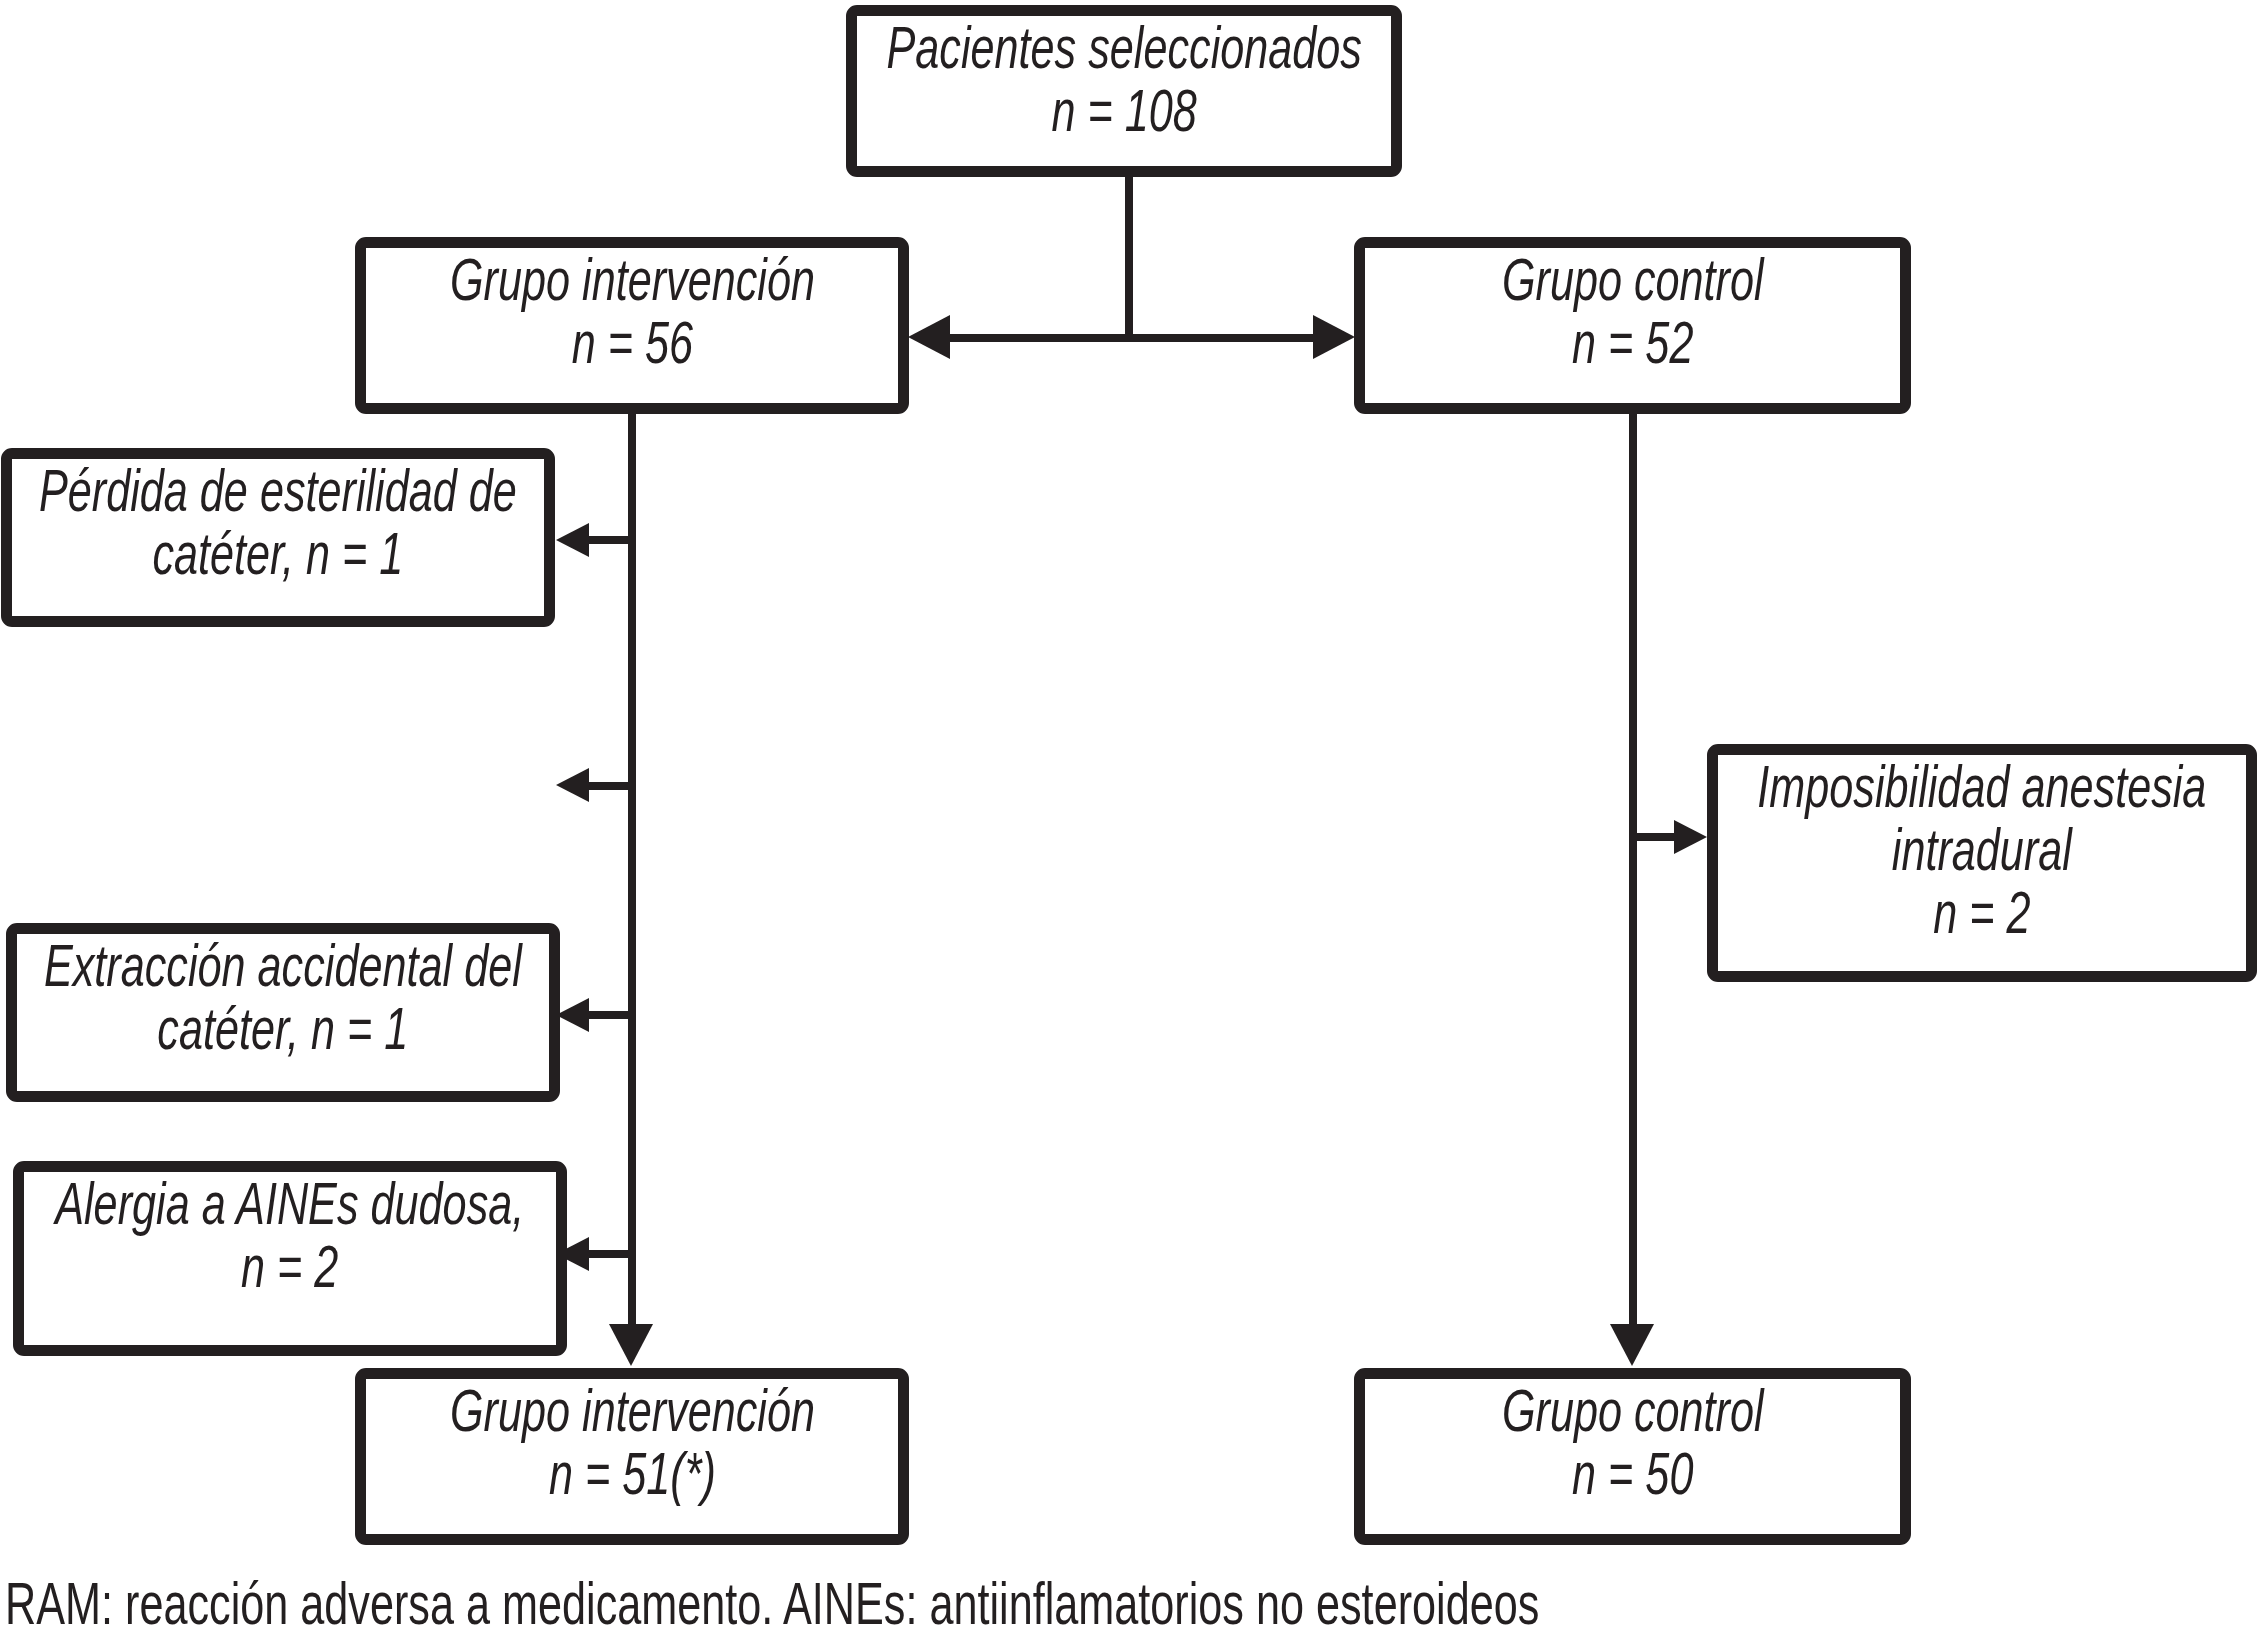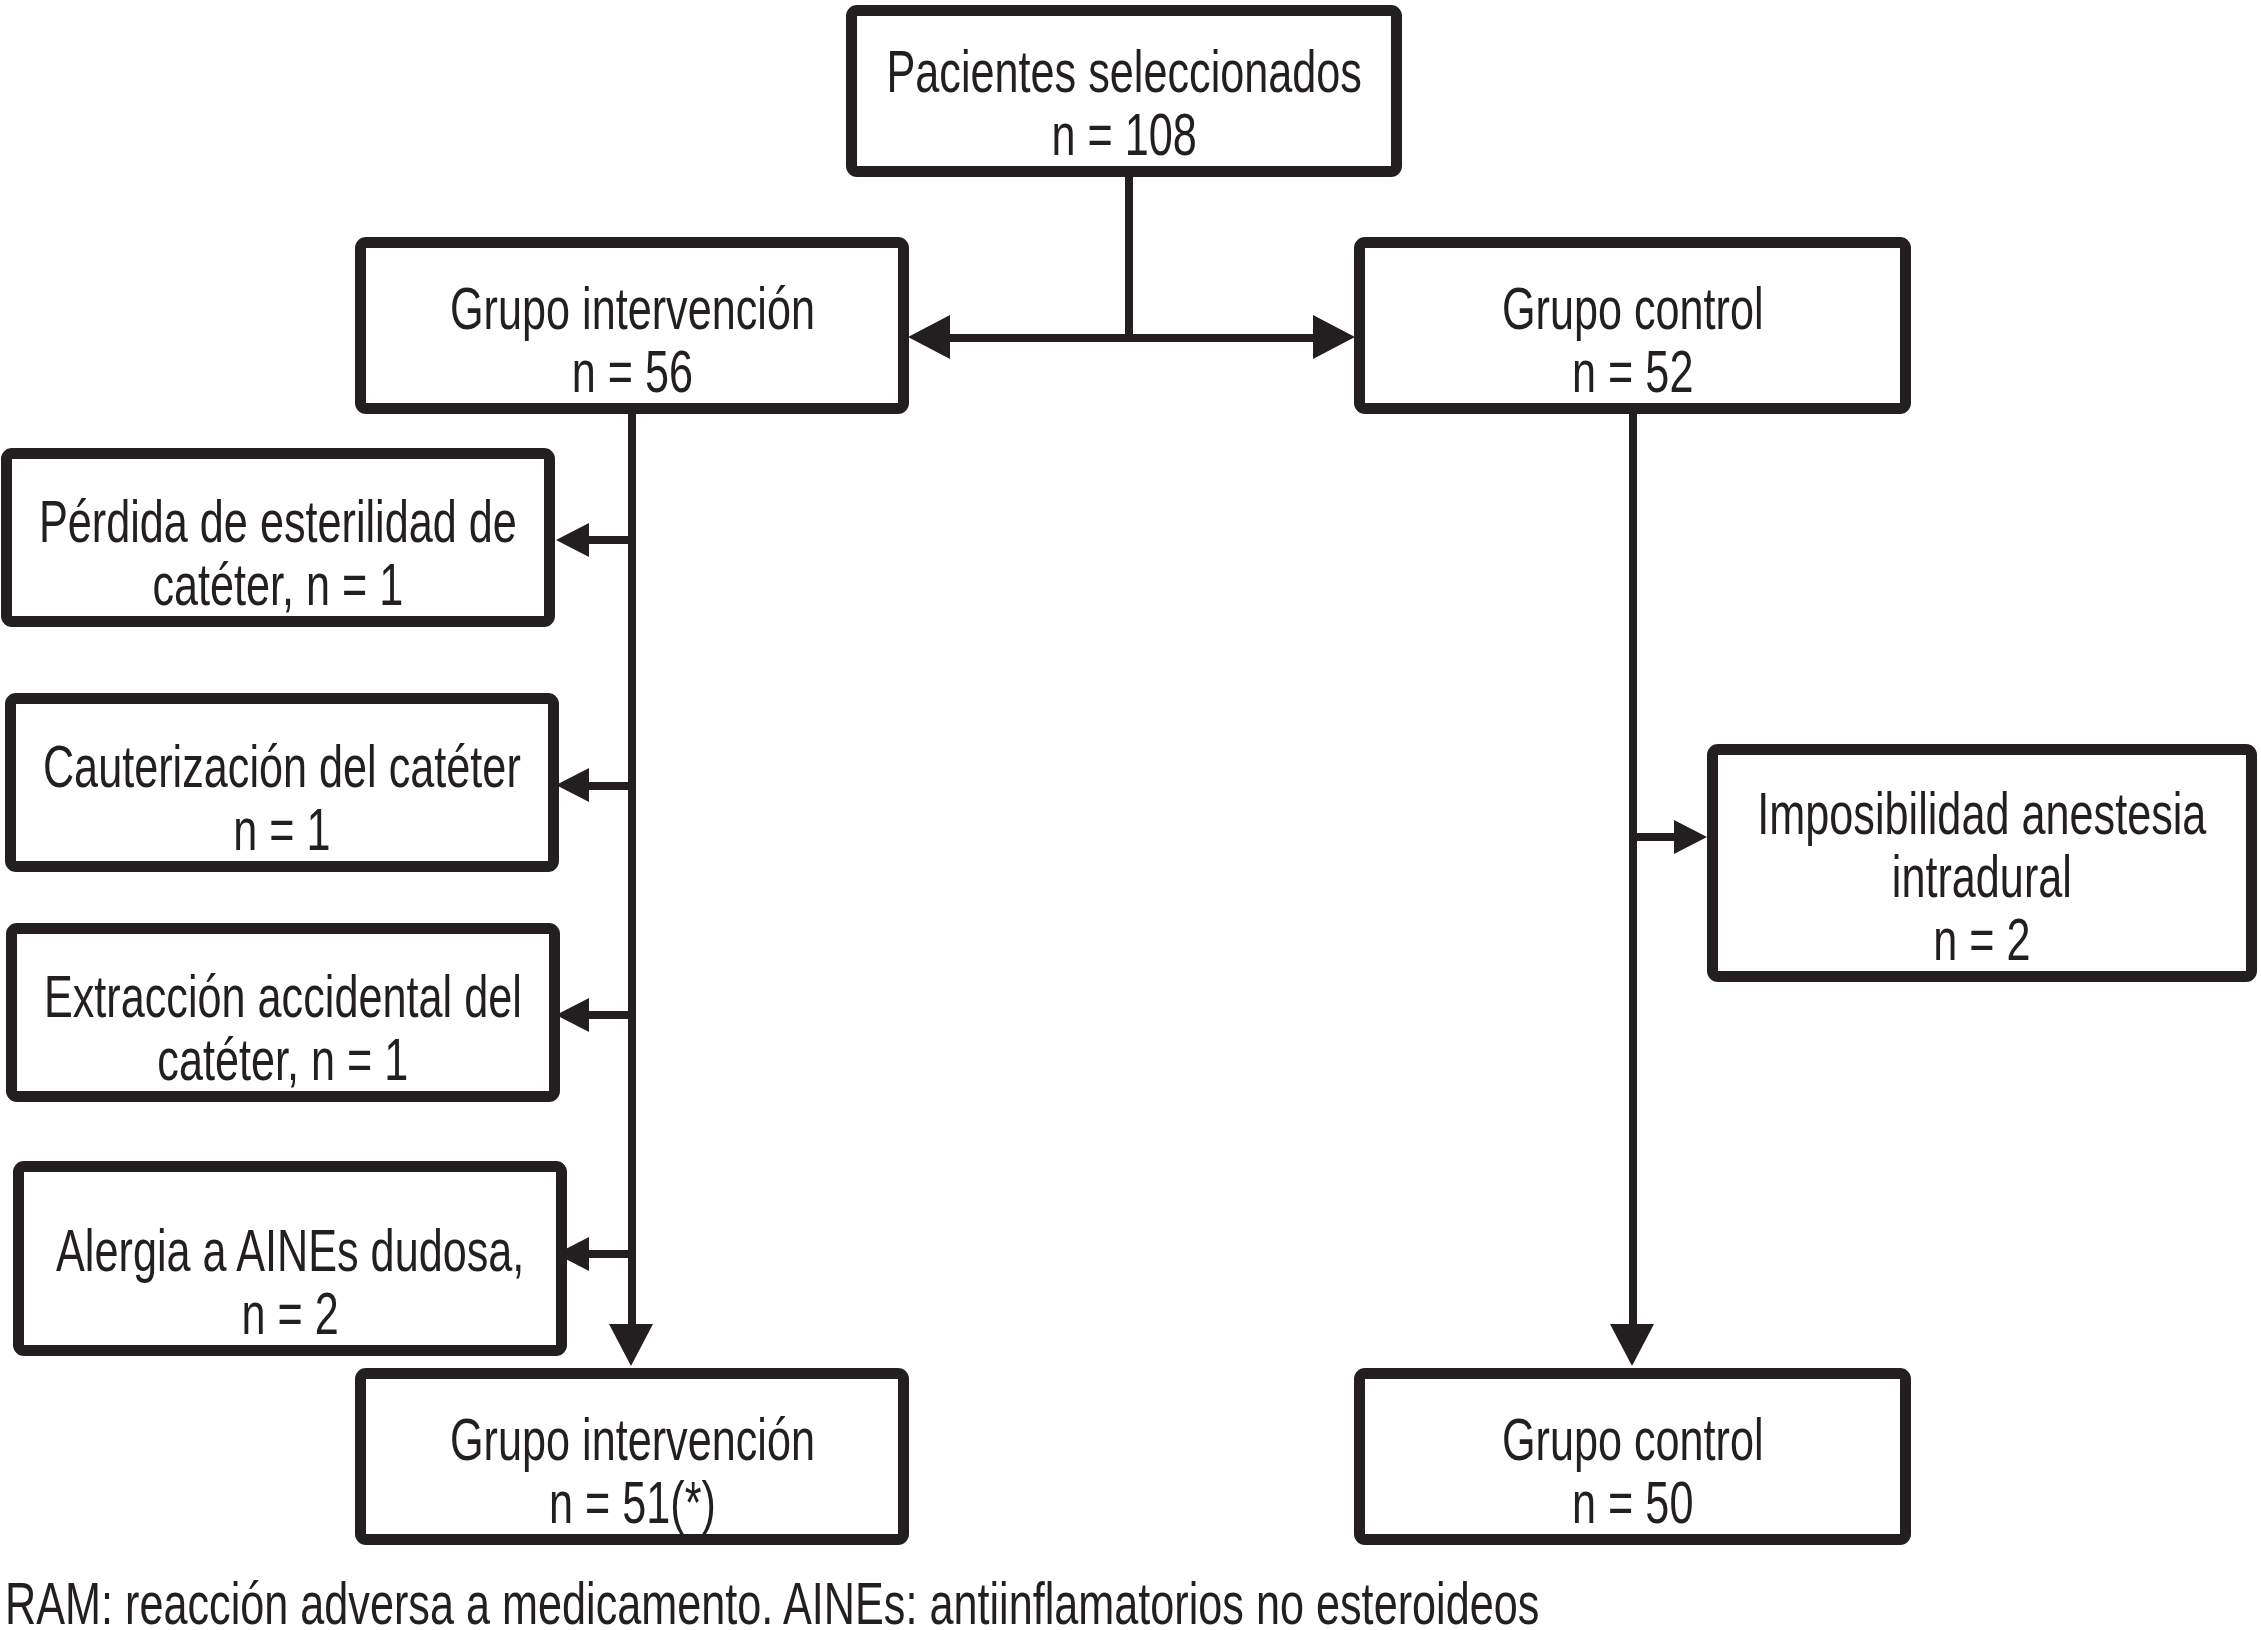--- a/index.html
+++ b/index.html
@@ -12,23 +12,24 @@
     color: #231f20;
     overflow: hidden;
   }
   .box {
     position: absolute;
     box-sizing: border-box;
     border: 11px solid #231f20;
     border-radius: 11px;
     background: #ffffff;
     display: flex;
-    align-items: flex-end;
+    align-items: flex-start;
     justify-content: center;
     text-align: center;
+    font-style: italic;
   }
   .txt {
     font-size: 60px;
     line-height: 63px;
     transform: scaleX(0.72);
     transform-origin: center center;
     white-space: nowrap;
   }
   
   .b-top       { left: 846px;  top: 4.5px;    width: 556px; height: 172px; }
@@ -129,26 +130,20 @@
     </div>
   </div>
 
   <div class="box b-e1">
     <div class="txt">
       <div>Pérdida de esterilidad de</div>
       <div>catéter, n = 1</div>
     </div>
   </div>
 
-  <div class="box b-e2">
-    <div class="txt">
-      <div>Cauterización del catéter</div>
-      <div>n = 1</div>
-    </div>
-  </div>
 
   <div class="box b-e3">
     <div class="txt">
       <div>Extracción accidental del</div>
       <div>catéter, n = 1</div>
     </div>
   </div>
 
   <div class="box b-e4">
     <div class="txt">

